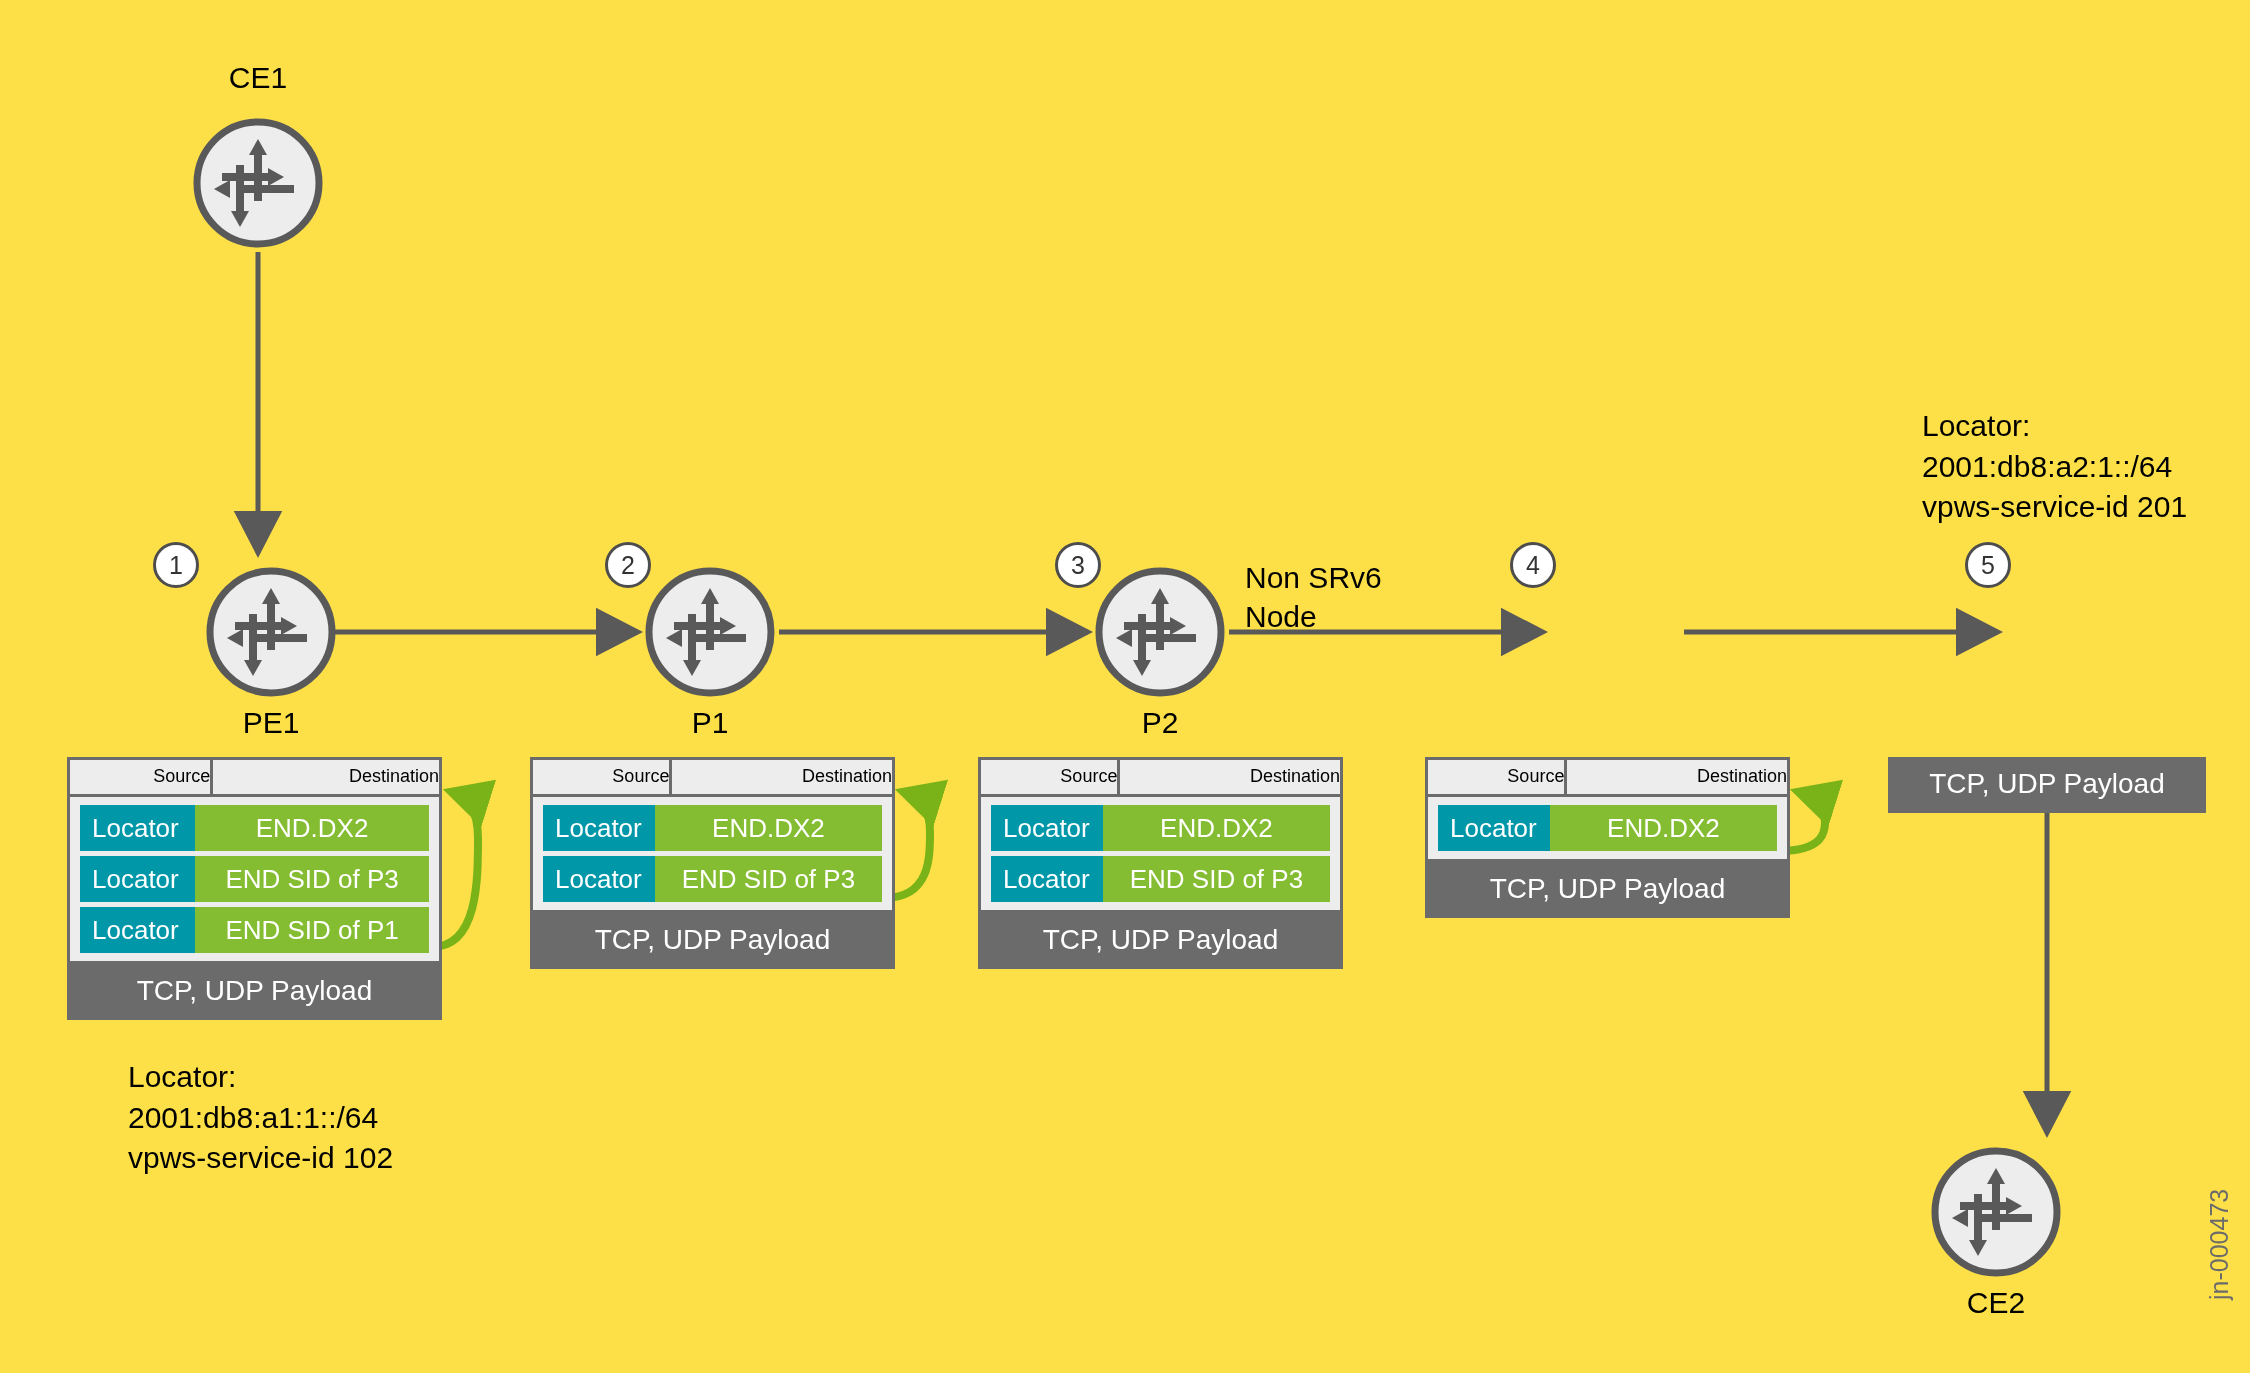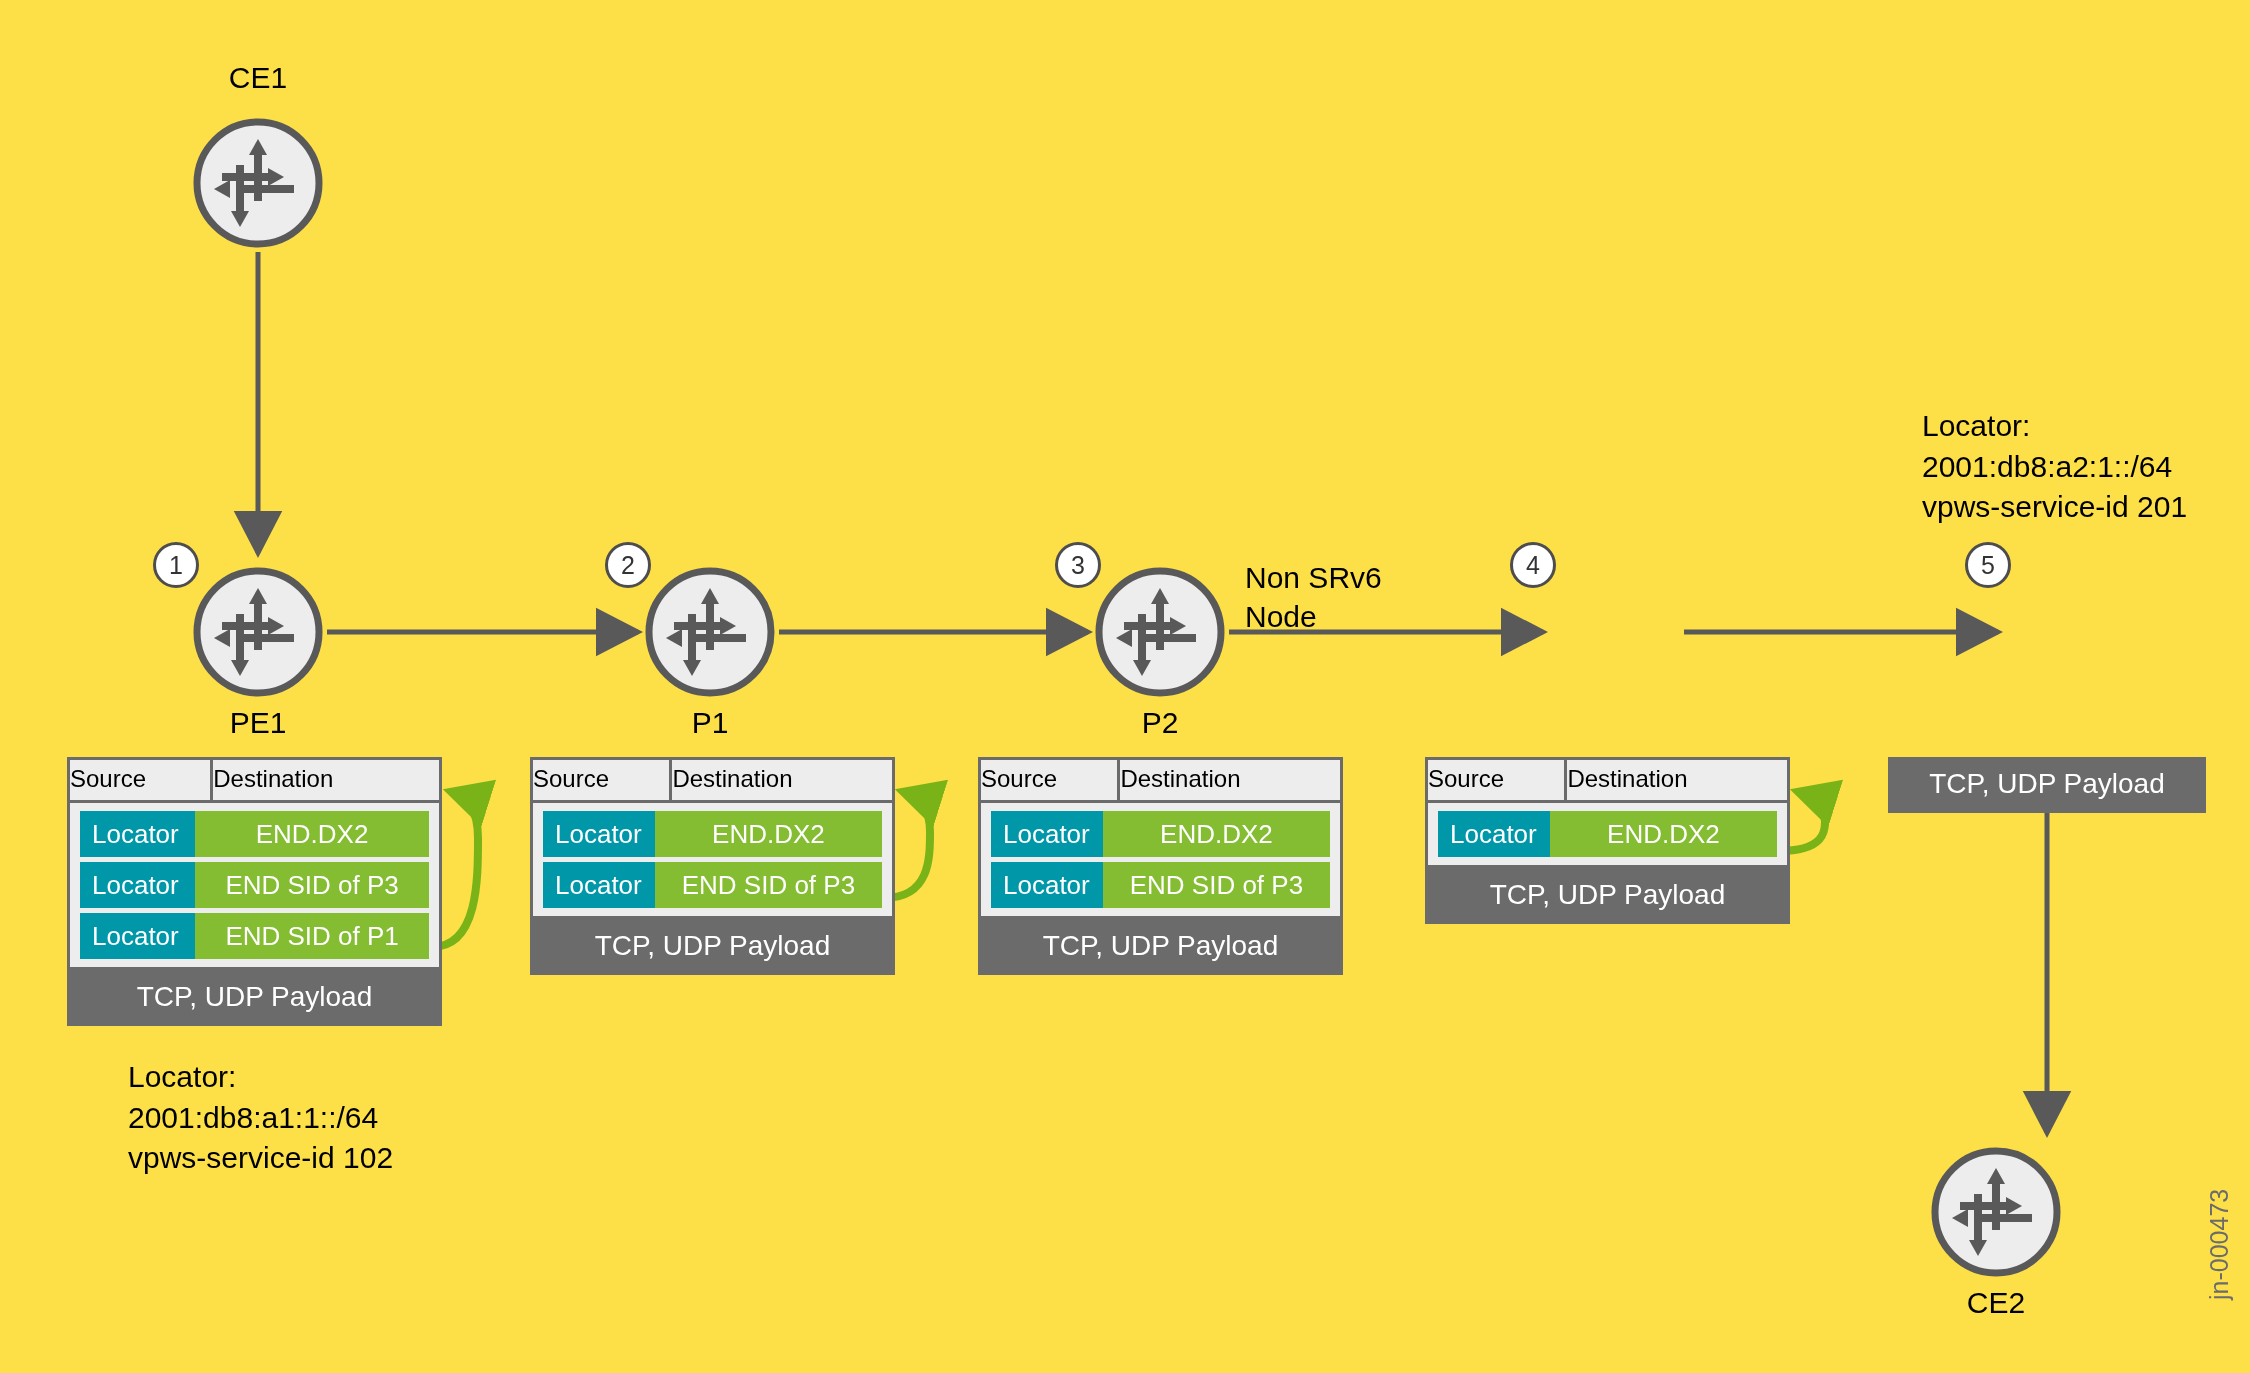--- a/index.html
+++ b/index.html
@@ -61,22 +61,22 @@
   }
   .hdr-row{
     display:flex;
     border:3px solid #6b6b6b;
     box-sizing:border-box;
     background:#6b6b6b;
     gap:3px;
   }
   .hdr-cell{
     background:#ededed;
-    text-align:left;
-    font-size:24px;
+    text-align:right;
+    font-size:18px;
     padding:7px 0 9px;
     color:#000;
     line-height:1;
   }
   .hdr-src{width:38%;}
   .hdr-dst{flex:1;}
 
   .sid-area{
     border:3px solid #6b6b6b;
     border-top:none;
@@ -216,21 +216,21 @@
       <g fill="#595959">
         <path d="M66 22 L75 38 L57 38 z"></path>
         <path d="M92 60 L76 69 L76 51 z"></path>
         <path d="M48 110 L57 94 L39 94 z"></path>
         <path d="M22 72 L38 63 L38 81 z"></path>
       </g>
     </svg>
     <div class="node-label label-above">CE1</div>
   </div>
 
-  <div class="node" style="left:258px;top:632px;">
+  <div class="node" style="left:271px;top:632px;">
     <svg viewBox="0 0 132 132" xmlns="http://www.w3.org/2000/svg">
       <circle cx="66" cy="66" r="61" fill="#ededed" stroke="#595959" stroke-width="7"></circle>
       <g stroke="#595959" stroke-width="8" fill="none">
           <path d="M66 84 L66 30"></path>
           <path d="M30 60 L84 60"></path>
           <path d="M48 102 L48 48"></path>
           <path d="M102 72 L48 72"></path>
         </g>
       <g fill="#595959">
           <path d="M66 22 L75 38 L57 38 z"></path>

